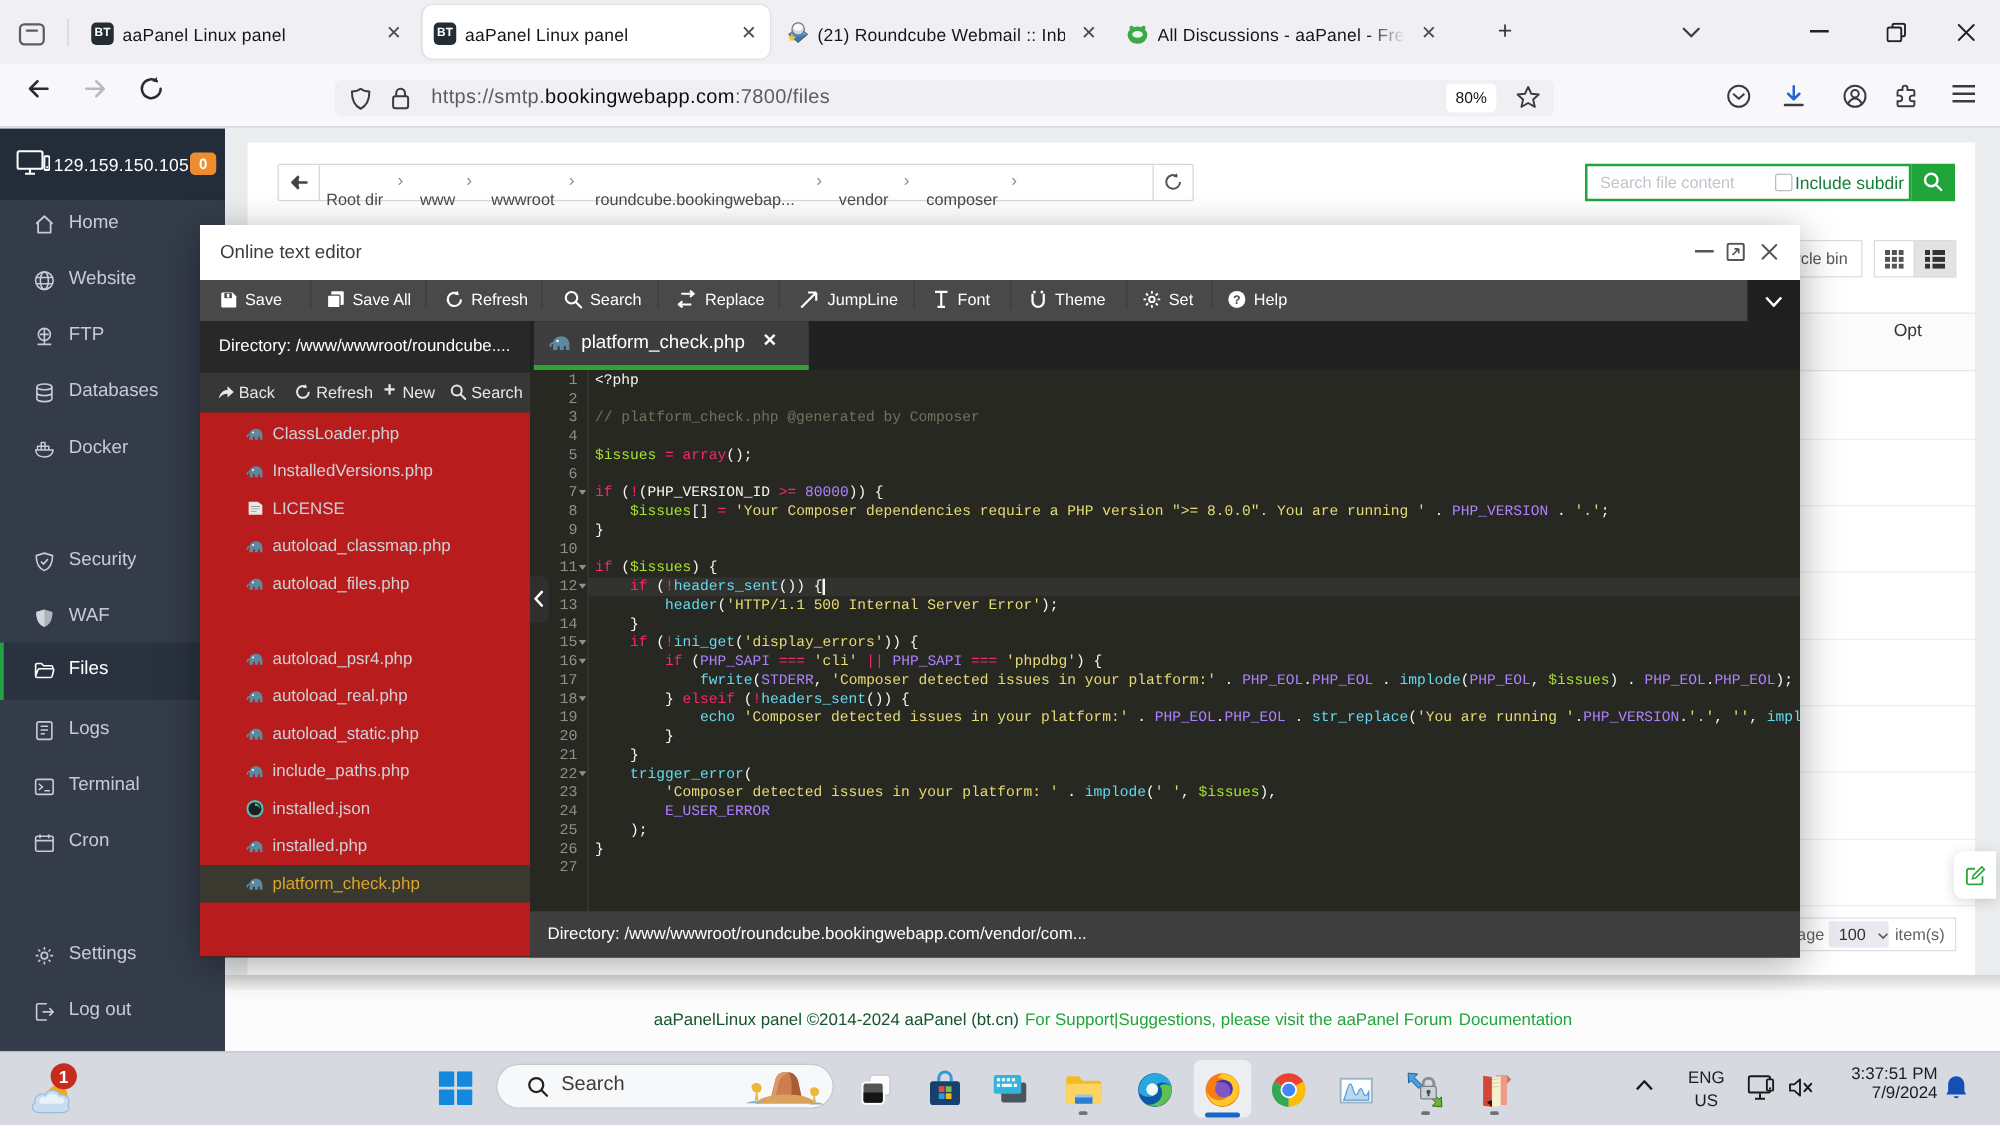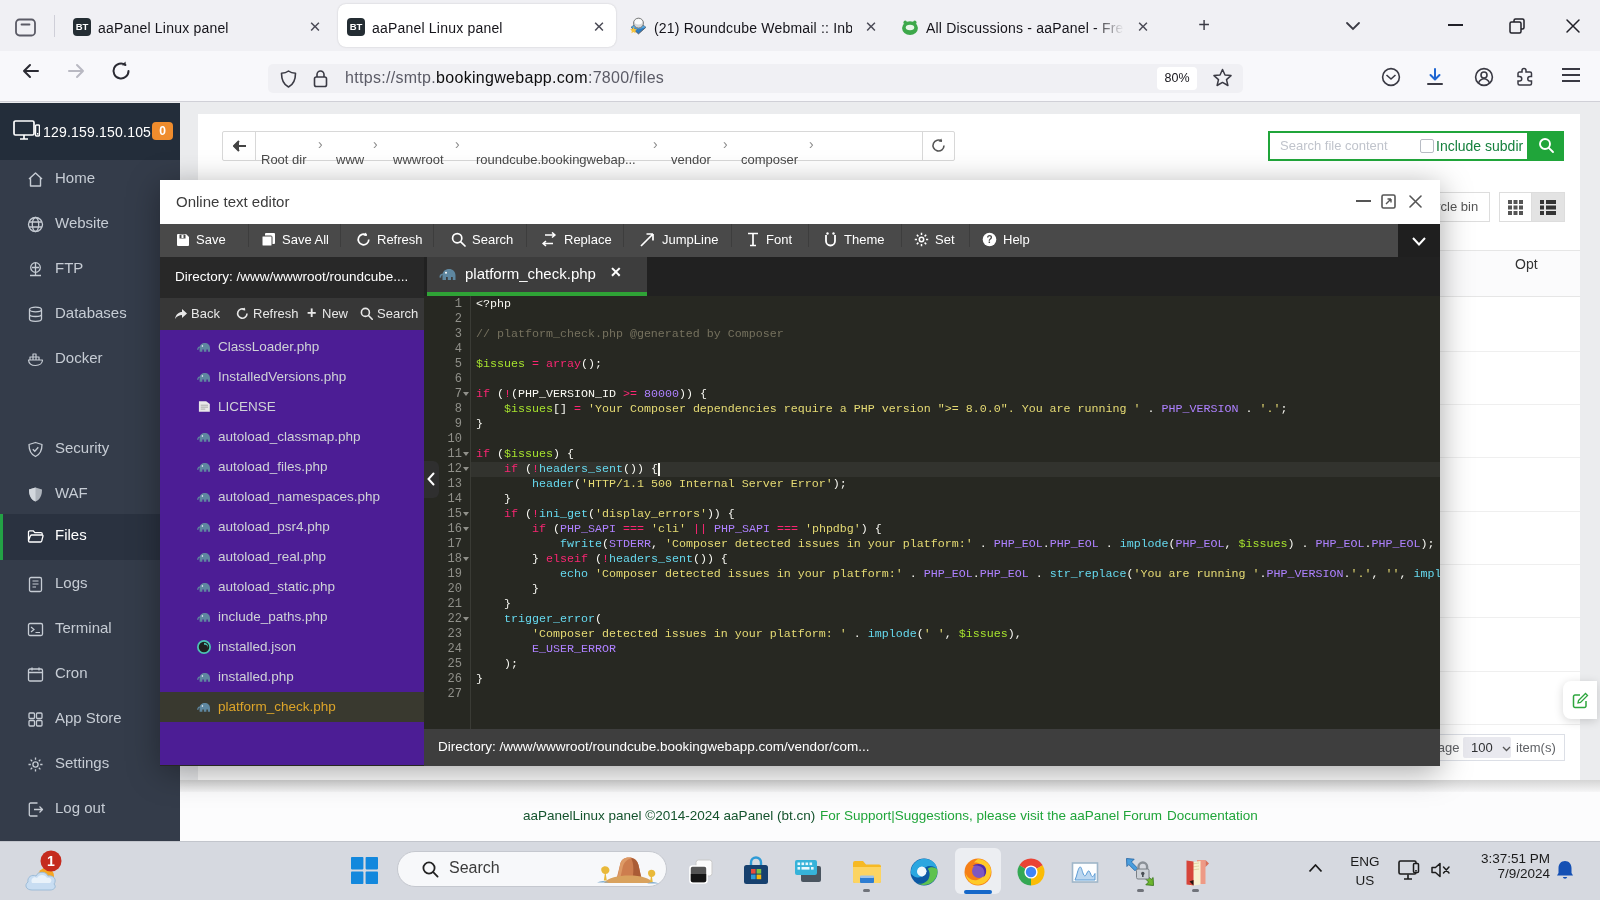--- a/index.html
+++ b/index.html
@@ -62,21 +62,21 @@
 
 #modal { left:160px; top:180px; width:1280px; height:586px; box-shadow:0 6px 30px rgba(0,0,0,.35); background:#272822; }
 #mhead { left:160px; top:180px; width:1280px; height:44px; background:#fff; }
 #mtitle { left:176px; top:193px; font-size:15px; color:#3c3c3c; }
 #mtools { left:160px; top:224px; width:1280px; height:33px; background:#494949; }
 .tbtn { position:absolute; top:0; height:23px; color:#fff; font-size:13px; border-right:1px solid #3d3d3d; }
 .tbtn span { position:absolute; top:8px; }
 #tcollapse { left:1398px; top:224px; width:42px; height:33px; background:#1f1f1f; color:#fff; }
 #dirrow { left:160px; top:257px; width:264px; height:41px; background:#282828; color:#fff; font-size:13.5px; }
 #minitb { left:160px; top:298px; width:264px; height:32px; background:#373737; color:#e8e8e8; font-size:13px; }
-#filepane { left:160px; top:330px; width:264px; height:435px; background:#4c1d95;text-align:right; }
+#filepane { left:160px; top:330px; width:264px; height:435px; background:#b91c1c;text-align:right; }
 .fitem { position:absolute; left:0; width:264px; height:30px; color:#ced2d6; font-size:13.5px; }
 .fitem .ftx { position:absolute; left:58px; top:7px; white-space:nowrap; }
 .fitem .fic { position:absolute; left:36px; top:8px; width:16px; height:14px; }
 .fitem.sel { background:#39392f; color:#dda529; }
 #tabstrip { left:424px; top:257px; width:1016px; height:39px; background:#212121; }
 #etab { left:427px; top:257px; width:220px; height:35px; background:#3d3d3d; }
 #etabline { left:427px; top:292px; width:220px; height:4px; background:#2fa336; }
 #editor { left:424px; top:296px; width:1016px; height:433px; background:#272822; overflow:hidden; }
 .ln { position:absolute; left:0; width:38px; text-align:right; font:12px/15px "Liberation Mono", monospace; color:#90908a; }
 .cl { position:absolute; left:52px; font:11.67px/15px "Liberation Mono", monospace; color:#f8f8f2; white-space:pre; }
@@ -256,29 +256,20 @@
         <path d="M4 6 L7 8.5 L4 11 M8.5 11.5 H13" fill="none" stroke="#c6ccd4" stroke-width="1.2"></path>
       </svg>
       <div class="mtx">Terminal</div>
     </div>
   <div class="abs mitem" style="top:652px">
       <svg class="mic" viewBox="0 0 17 17">
         <rect x="1.5" y="3" width="14" height="12" rx="1.5" fill="none" stroke="#c6ccd4" stroke-width="1.3"></rect>
         <path d="M1.5 6.5 H15.5 M5 1.5 V4.5 M12 1.5 V4.5" stroke="#c6ccd4" stroke-width="1.3"></path>
       </svg>
       <div class="mtx">Cron</div>
-    </div>
-  <div class="abs mitem" style="top:697px">
-      <svg class="mic" viewBox="0 0 17 17">
-        <rect x="2" y="2" width="5.5" height="5.5" rx="1" fill="none" stroke="#c6ccd4" stroke-width="1.3"></rect>
-        <rect x="9.5" y="2" width="5.5" height="5.5" rx="1" fill="none" stroke="#c6ccd4" stroke-width="1.3"></rect>
-        <rect x="2" y="9.5" width="5.5" height="5.5" rx="1" fill="none" stroke="#c6ccd4" stroke-width="1.3"></rect>
-        <rect x="9.5" y="9.5" width="5.5" height="5.5" rx="1" fill="none" stroke="#c6ccd4" stroke-width="1.3"></rect>
-      </svg>
-      <div class="mtx">App Store</div>
     </div>
   <div class="abs mitem" style="top:742px">
       <svg class="mic" viewBox="0 0 17 17">
         <circle cx="8.5" cy="8.5" r="2.6" fill="none" stroke="#c6ccd4" stroke-width="1.3"></circle>
         <path d="M8.5 1.5 V3.8 M8.5 13.2 V15.5 M1.5 8.5 H3.8 M13.2 8.5 H15.5 M3.6 3.6 L5.2 5.2 M11.8 11.8 L13.4 13.4 M3.6 13.4 L5.2 11.8 M11.8 5.2 L13.4 3.6" stroke="#c6ccd4" stroke-width="1.3"></path>
       </svg>
       <div class="mtx">Settings</div>
     </div>
   <div class="abs mitem" style="top:787px">
       <svg class="mic" viewBox="0 0 17 17">
@@ -514,28 +505,20 @@
         </svg>
         <div class="ftx">autoload_classmap.php</div>
       </div>
 <div class="fitem" style="top:122px">
         <svg class="fic" viewBox="0 0 20 16">
           <path d="M4.5 14 L4.5 9 C4.5 5.2 7.5 3 11 3 C14.8 3 17.5 5.6 17.5 9.2 L17.5 14 L14.8 14 L14.8 11 L13 11 L13 14 L9.8 14 L9.8 11 L8 11 L8 14 Z" fill="#5e87a0"></path>
           <path d="M4.8 8.2 C3 8.4 2 9.8 2.4 11.6" fill="none" stroke="#5e87a0" stroke-width="1.6"></path>
           <circle cx="8" cy="6.7" r="1" fill="#fff"></circle>
         </svg>
         <div class="ftx">autoload_files.php</div>
-      </div>
-<div class="fitem" style="top:152px">
-        <svg class="fic" viewBox="0 0 20 16">
-          <path d="M4.5 14 L4.5 9 C4.5 5.2 7.5 3 11 3 C14.8 3 17.5 5.6 17.5 9.2 L17.5 14 L14.8 14 L14.8 11 L13 11 L13 14 L9.8 14 L9.8 11 L8 11 L8 14 Z" fill="#5e87a0"></path>
-          <path d="M4.8 8.2 C3 8.4 2 9.8 2.4 11.6" fill="none" stroke="#5e87a0" stroke-width="1.6"></path>
-          <circle cx="8" cy="6.7" r="1" fill="#fff"></circle>
-        </svg>
-        <div class="ftx">autoload_namespaces.php</div>
       </div>
 <div class="fitem" style="top:182px">
         <svg class="fic" viewBox="0 0 20 16">
           <path d="M4.5 14 L4.5 9 C4.5 5.2 7.5 3 11 3 C14.8 3 17.5 5.6 17.5 9.2 L17.5 14 L14.8 14 L14.8 11 L13 11 L13 14 L9.8 14 L9.8 11 L8 11 L8 14 Z" fill="#5e87a0"></path>
           <path d="M4.8 8.2 C3 8.4 2 9.8 2.4 11.6" fill="none" stroke="#5e87a0" stroke-width="1.6"></path>
           <circle cx="8" cy="6.7" r="1" fill="#fff"></circle>
         </svg>
         <div class="ftx">autoload_psr4.php</div>
       </div>
 <div class="fitem" style="top:212px">

